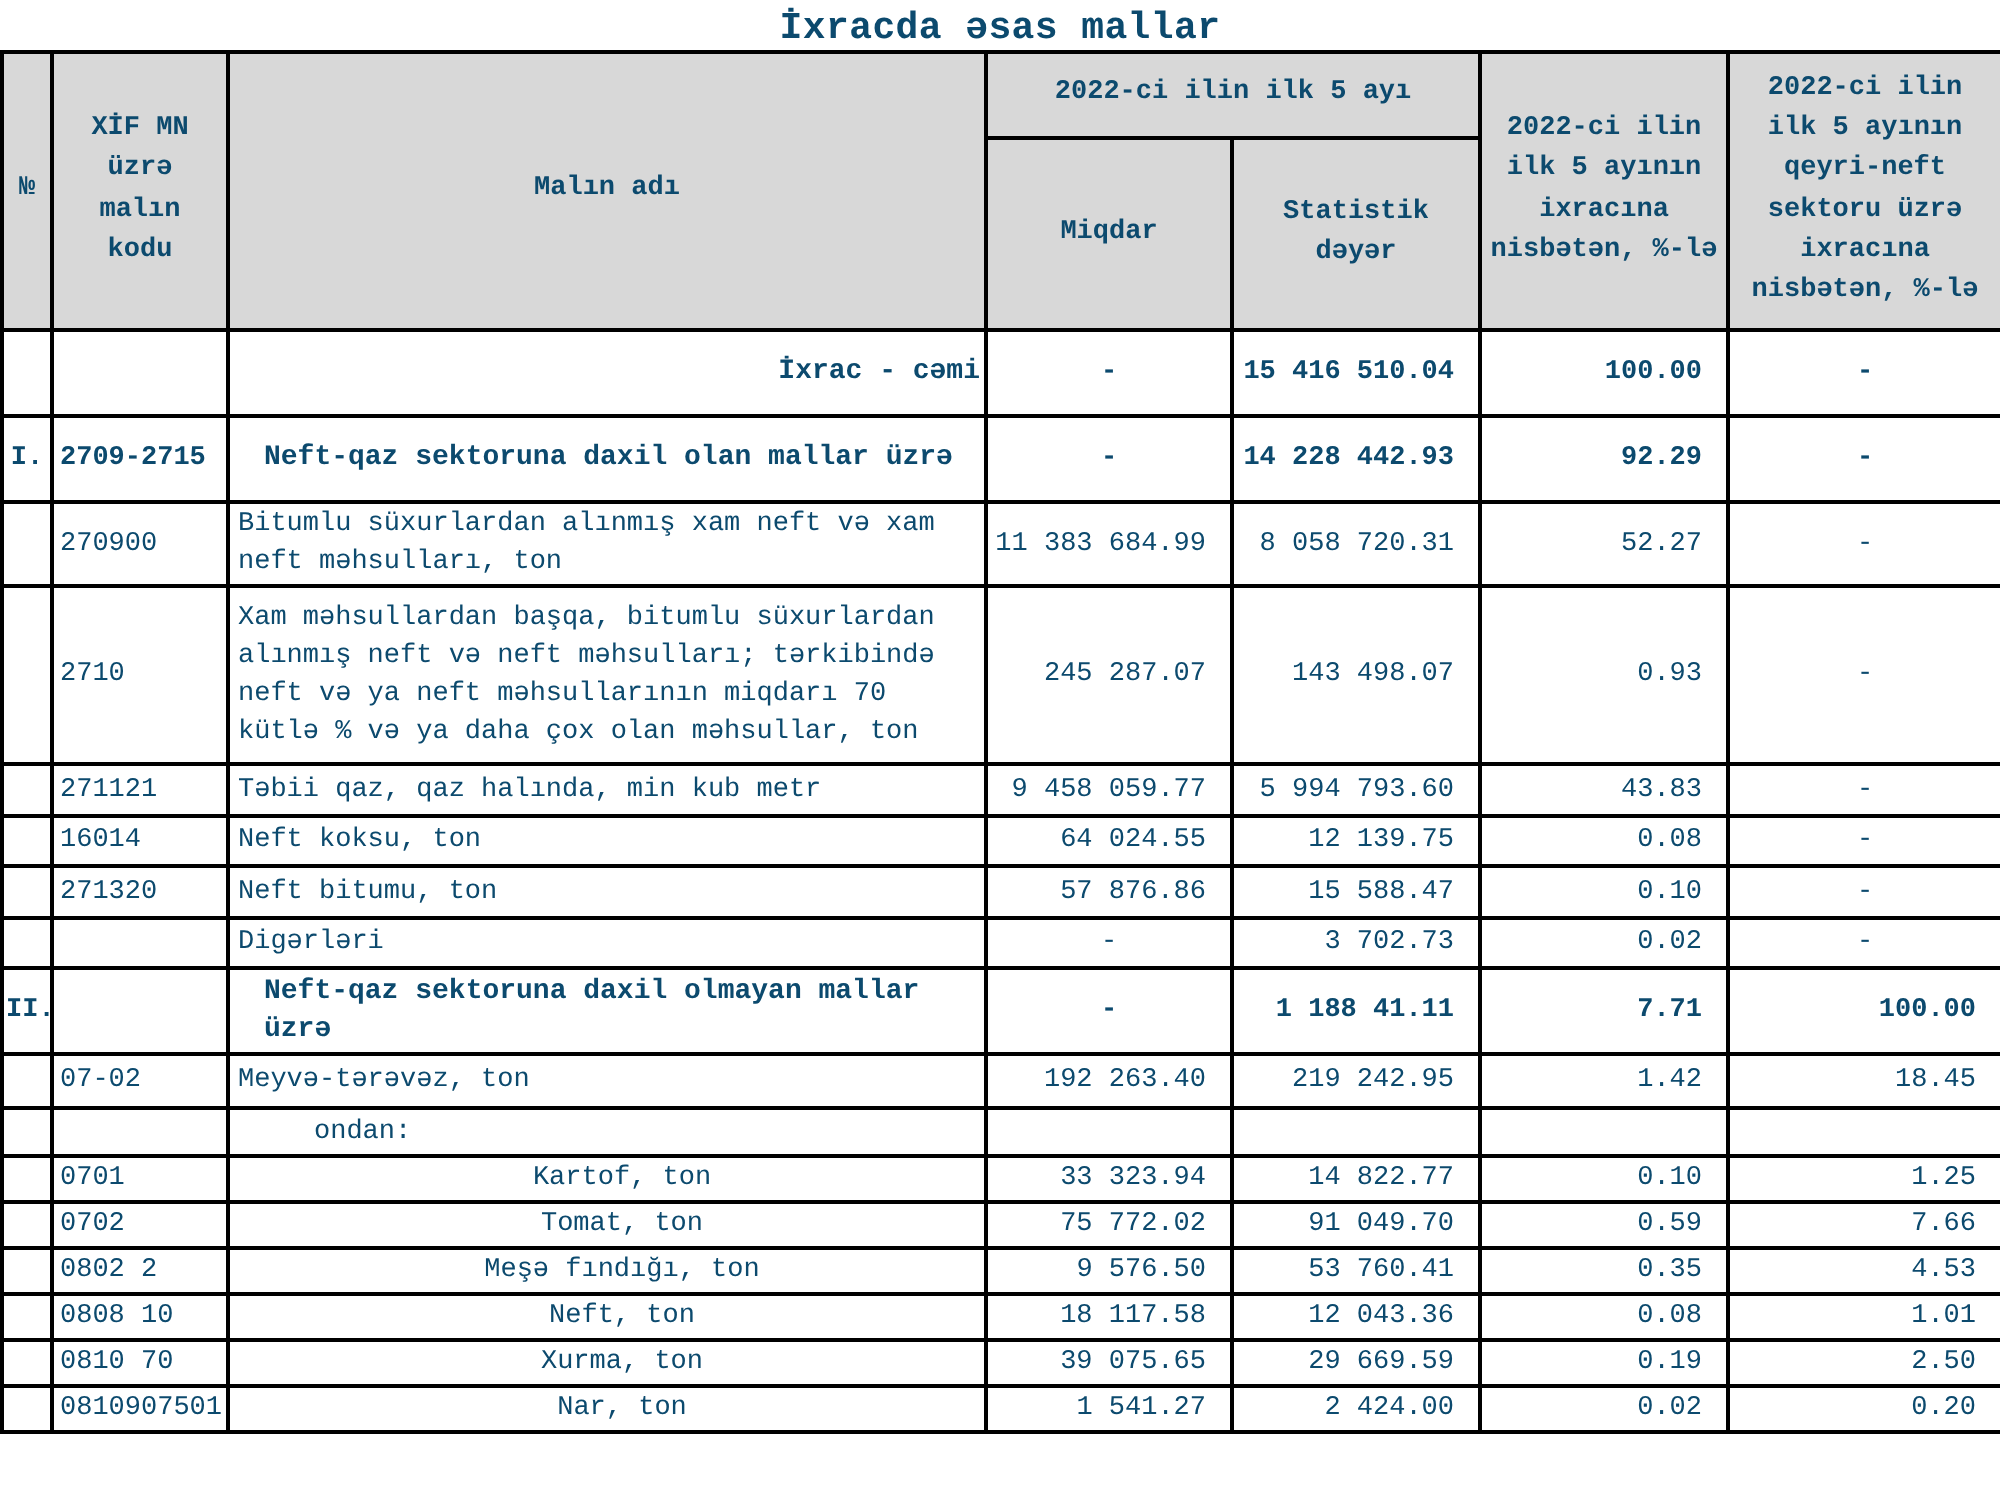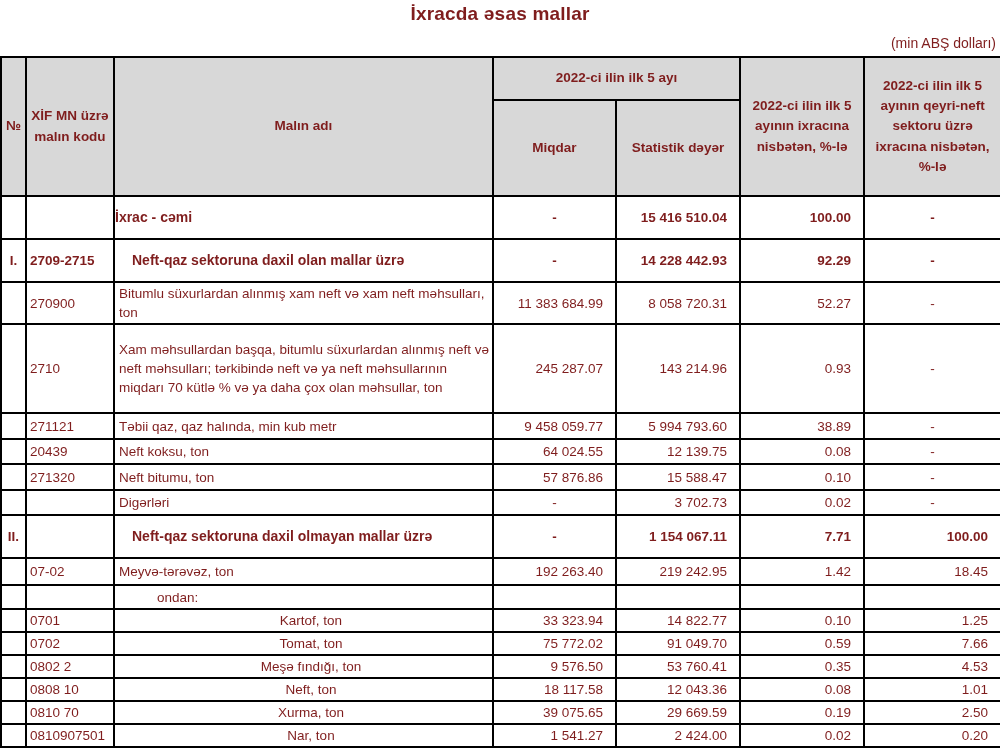--- a/index.html
+++ b/index.html
@@ -1,20 +1,20 @@
 <!DOCTYPE html>
 <html lang="az" style="--header-bg: #d8d8d8;"><head>
 <meta charset="utf-8">
 <style>
   html,body{margin:0;padding:0;background:#fff;}
   body{width:1000px;height:749px;overflow:hidden;}
   .page{
     width:1000px;height:749px;
-    font-family:Liberation Sans, sans-serif;
-    color:#7f1d1d;box-sizing:border-box;
+    font-family:Liberation Mono, monospace;
+    color:#0c4a6e;box-sizing:border-box;
   }
   .title{
     text-align:center;font-size:19px;font-weight:bold;
     margin:0;padding-top:3px;letter-spacing:.2px;
   }
   .unit-note{
     text-align:right;font-size:14px;
     margin:10px 4px 5px 0;
   }
   table.main{
@@ -36,31 +36,30 @@
   thead tr.h-top{height:43px;}
   thead tr.h-bottom{height:96px;}
   td{font-size:13.5px;padding:1px 2px;background:#fff;}
   .c-no{text-align:center;font-weight:bold;padding:1px 1px;}
   .c-code{text-align:left;padding-left:3px;}
   .c-name{text-align:left;padding-left:4px;line-height:19px;}
   .c-num{text-align:right;padding-right:12px;}
   .c-dash{text-align:center;padding-right:2px;}
   tr.bold td{font-weight:bold;}
   tr.bold td.c-name{font-size:14px;}
-  .name-center{text-align:left;padding-left:0;}
+  .name-center{text-align:right;padding-left:0;}
   .name-section{text-align:left;padding-left:17px;}
   .indent-sub{padding-left:17px;text-align:center;}
   .indent-ondan{padding-left:42px;}
 </style>
 </head>
 <body>
 
 <div class="page">
   <h1 class="title">İxracda əsas mallar</h1>
-  <div class="unit-note">(min ABŞ dolları)</div>
 
   <table class="main">
     <colgroup>
       <col style="width:25px">
         <col style="width:88px">
         <col style="width:379px">
       <col style="width:123px">
         <col style="width:124px">
         <col style="width:124px">
       <col style="width:137px">
@@ -105,36 +104,36 @@
           <td class="c-num">11 383 684.99</td>
           <td class="c-num">8 058 720.31</td>
           <td class="c-num">52.27</td>
           <td class="c-num c-dash">-</td>
         </tr>
         <tr style="height: 89px;">
           <td class="c-no"></td>
           <td class="c-code">2710</td>
           <td class="c-name">Xam məhsullardan başqa, bitumlu süxurlardan alınmış neft və neft məhsulları; tərkibində neft və ya neft məhsullarının miqdarı 70 kütlə % və ya daha çox olan məhsullar, ton</td>
           <td class="c-num">245 287.07</td>
-          <td class="c-num">143 214.96</td>
+          <td class="c-num">143 498.07</td>
           <td class="c-num">0.93</td>
           <td class="c-num c-dash">-</td>
         </tr>
         <tr style="height: 26px;">
           <td class="c-no"></td>
           <td class="c-code">271121</td>
           <td class="c-name">Təbii qaz, qaz halında, min kub metr</td>
           <td class="c-num">9 458 059.77</td>
           <td class="c-num">5 994 793.60</td>
-          <td class="c-num">38.89</td>
+          <td class="c-num">43.83</td>
           <td class="c-num c-dash">-</td>
         </tr>
         <tr style="height: 25px;">
           <td class="c-no"></td>
-          <td class="c-code">20439</td>
+          <td class="c-code">16014</td>
           <td class="c-name">Neft koksu, ton</td>
           <td class="c-num">64 024.55</td>
           <td class="c-num">12 139.75</td>
           <td class="c-num">0.08</td>
           <td class="c-num c-dash">-</td>
         </tr>
         <tr style="height: 26px;">
           <td class="c-no"></td>
           <td class="c-code">271320</td>
           <td class="c-name">Neft bitumu, ton</td>
@@ -150,21 +149,21 @@
           <td class="c-num c-dash">-</td>
           <td class="c-num">3 702.73</td>
           <td class="c-num">0.02</td>
           <td class="c-num c-dash">-</td>
         </tr>
         <tr class="bold" style="height: 43px;">
           <td class="c-no">II.</td>
           <td class="c-code"></td>
           <td class="c-name name-section">Neft-qaz sektoruna daxil olmayan mallar üzrə</td>
           <td class="c-num c-dash">-</td>
-          <td class="c-num">1 154 067.11</td>
+          <td class="c-num">1 188 41.11</td>
           <td class="c-num">7.71</td>
           <td class="c-num">100.00</td>
         </tr>
         <tr style="height: 27px;">
           <td class="c-no"></td>
           <td class="c-code">07-02</td>
           <td class="c-name">Meyvə-tərəvəz, ton</td>
           <td class="c-num">192 263.40</td>
           <td class="c-num">219 242.95</td>
           <td class="c-num">1.42</td>

